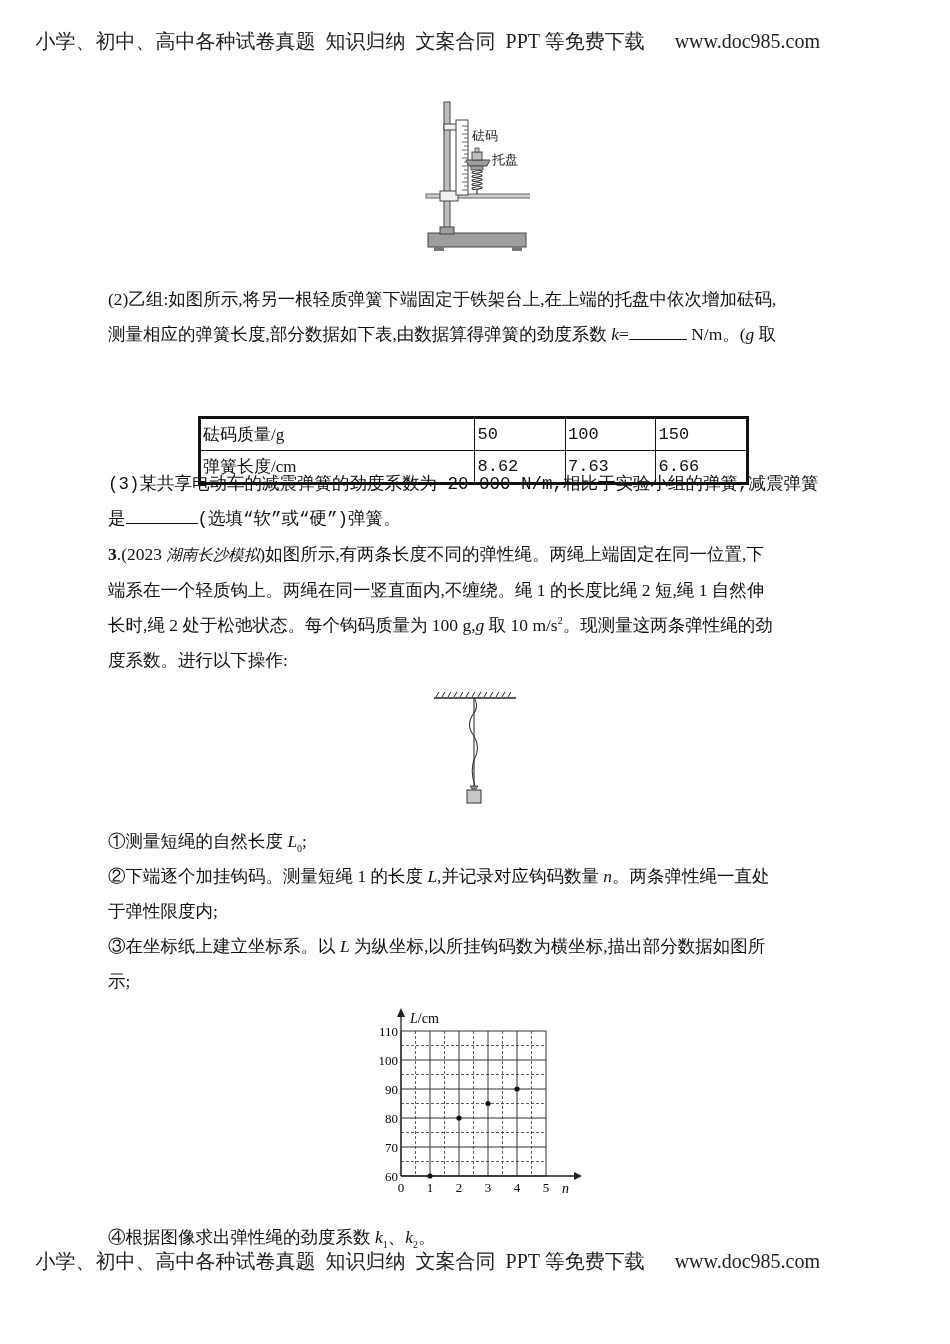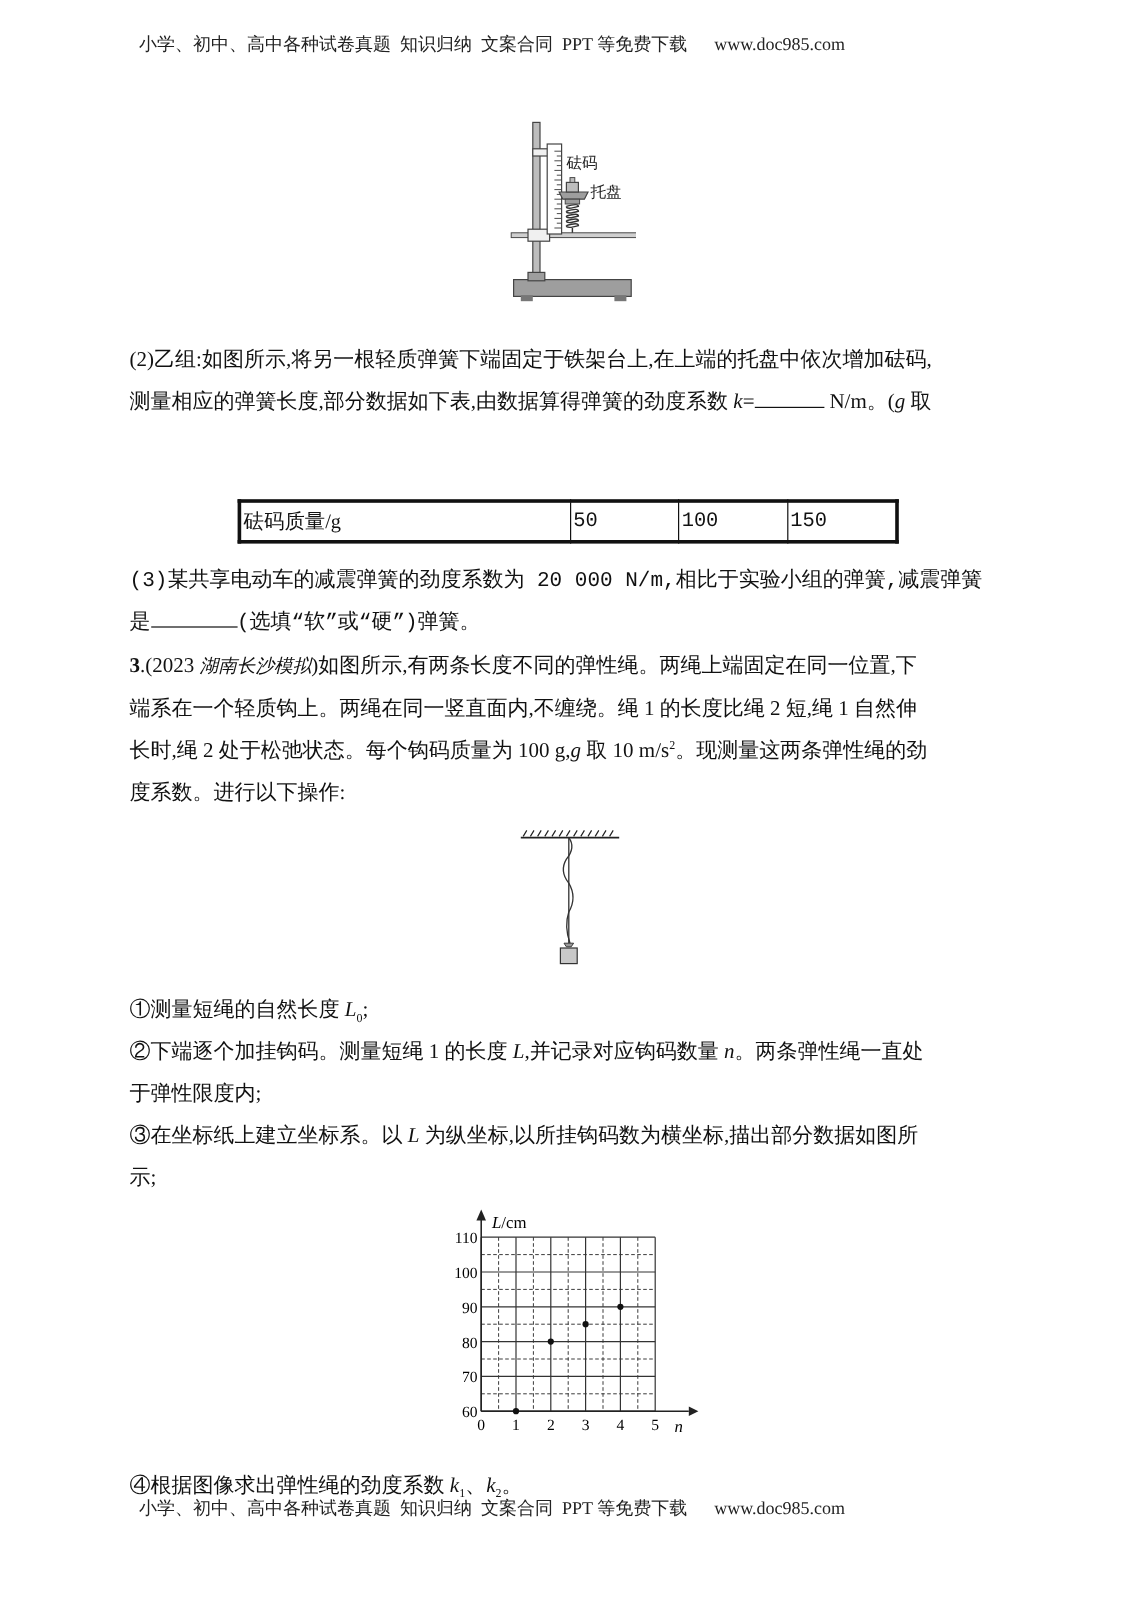--- a/index.html
+++ b/index.html
@@ -1,19 +1,19 @@
 <!DOCTYPE html>
 <html><head>
 <meta charset="utf-8">
 <style>
   html, body { margin: 0; padding: 0; background: #ffffff; }
   body { width: 950px; height: 1344px; position: relative; overflow: hidden;
          font-family: "Liberation Serif", "DejaVu Serif", serif; color: #111; }
   .abs { position: absolute; }
-  .header, .footer { left: 0; width: 820px; text-align: center; font-size: 15px; color: #222; white-space: pre; }
+  .header, .footer { left: 0; width: 820px; text-align: right; font-size: 20px; color: #222; white-space: pre; }
   .header { top: 28px; }
   .footer { top: 1248px; }
   .para { left: 108px; width: 742px; font-size: 17.5px; line-height: 35px; text-align: justify; }
   .line { white-space: nowrap; }
   .blank { display: inline-block; border-bottom: 1.5px solid #111; height: 18px; vertical-align: baseline; }
   i.m { font-style: italic; }
   sup { font-size: 10px; vertical-align: 7px; line-height: 0; }
   sub { font-size: 10px; line-height: 0; }
   table.data { position: absolute; left: 198px; top: 416px; width: 551px; border-collapse: collapse;
                border: 3px solid #111; font-size: 17px; }
@@ -64,20 +64,26 @@
   </div>
 </div>
 
 <table class="data">
   <tbody>
       <tr>
     <td class="h">砝码质量/g</td>
     <td class="v">50</td>
     <td class="v">100</td>
     <td class="v">150</td>
+  </tr>
+  <tr>
+    <td class="h">弹簧长度/cm</td>
+    <td class="v">8.62</td>
+    <td class="v">7.63</td>
+    <td class="v">6.66</td>
   </tr>
 </tbody>
   </table>
 
 <div class="abs para" style="top:467px;font-family:Liberation Mono, monospace;">
   <div class="line">(3)某共享电动车的减震弹簧的劲度系数为 20 000 N/m,相比于实验小组的弹簧,减震弹簧</div>
   <div class="line">
     <span>是</span><span class="blank" style="width:72px;"></span><span>(选填“软”或“硬”)弹簧。</span>
   </div>
 </div>

